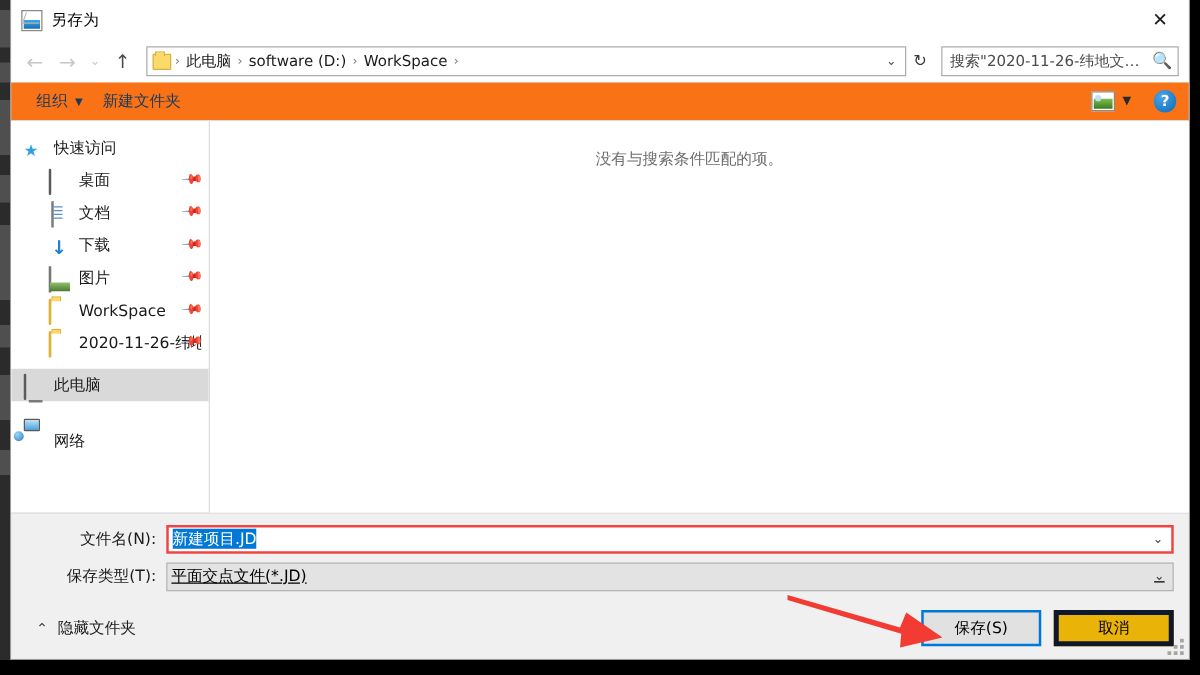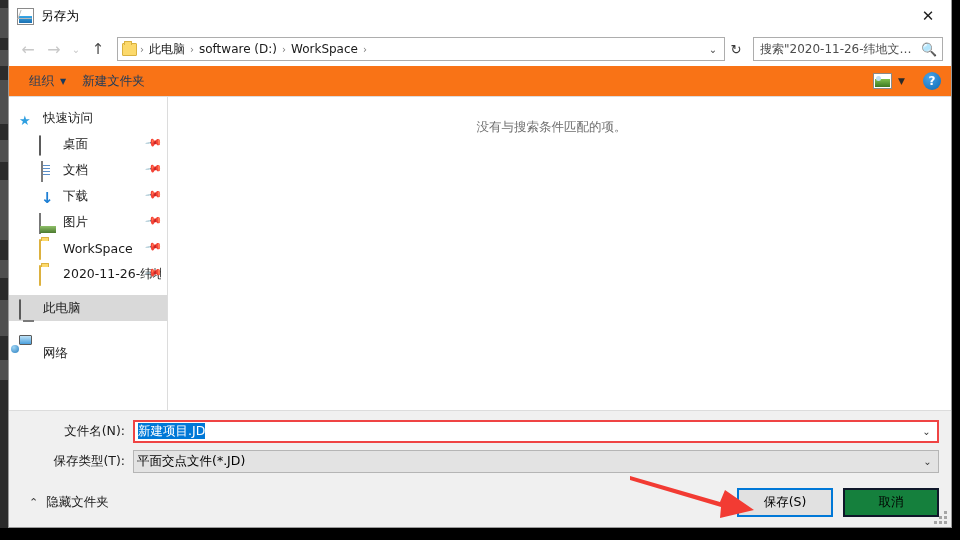--- a/index.html
+++ b/index.html
@@ -245,21 +245,21 @@
   .form-label {
     width: 112px; flex: 0 0 112px; text-align: right; padding-right: 8px;
     font-size: 12.5px; color: #1a1a1a;
   }
   .field {
     flex: 1 1 auto; height: 23px; display: flex; align-items: center;
     border: 1px solid #adadad; background: #fff; padding-left: 3px;
     font-size: 12.5px; color: #000;
   }
   .field.focused { border: 2px solid #ef4444; }
-  .field.disabled { background: #e3e3e3; border: 1px solid #b5b5b5; }
+  .field.disabled { background: #e3e3e3; border: 1px solid #b5b5b5; text-decoration: underline; }
   .field-val { flex: 1 1 auto; white-space: nowrap; overflow: hidden; }
   .sel-text { background: #0078d7; color: #ffffff; padding: 1px 0; }
   .field-caret {
     width: 21px; flex: 0 0 21px; display: flex; align-items: center; justify-content: center;
     font-size: 10px; color: #3a3a3a;
   }
 
   
   .footer {
     flex: 0 0 auto; background: #f0f0f0;
@@ -267,21 +267,21 @@
     position: relative;
   }
   .hide-folders {
     display: flex; align-items: center; gap: 8px; margin-left: 8px;
     font-size: 12.5px; color: #1a1a1a;
   }
   .chev-up { font-size: 11px; color: #3a3a3a; }
   .btn-spacer { flex: 1 1 auto; }
   .btn {
     width: 96px; height: 29px; font-size: 12.5px; color: #000;
-    background: #15803d; border: 2px solid #0f172a;
+    background: #eab308; border: 4px solid #0f172a;
     display: flex; align-items: center; justify-content: center;
     margin-left: 10px;
   }
   .btn.primary { border: 2px solid #0078d7; background: #e1e1e1; }
   .grip {
     position: absolute; right: 4px; bottom: 3px; width: 12px; height: 12px;
   }
   .grip i {
     position: absolute; width: 3px; height: 3px; background: #a6a6a6;
   }

